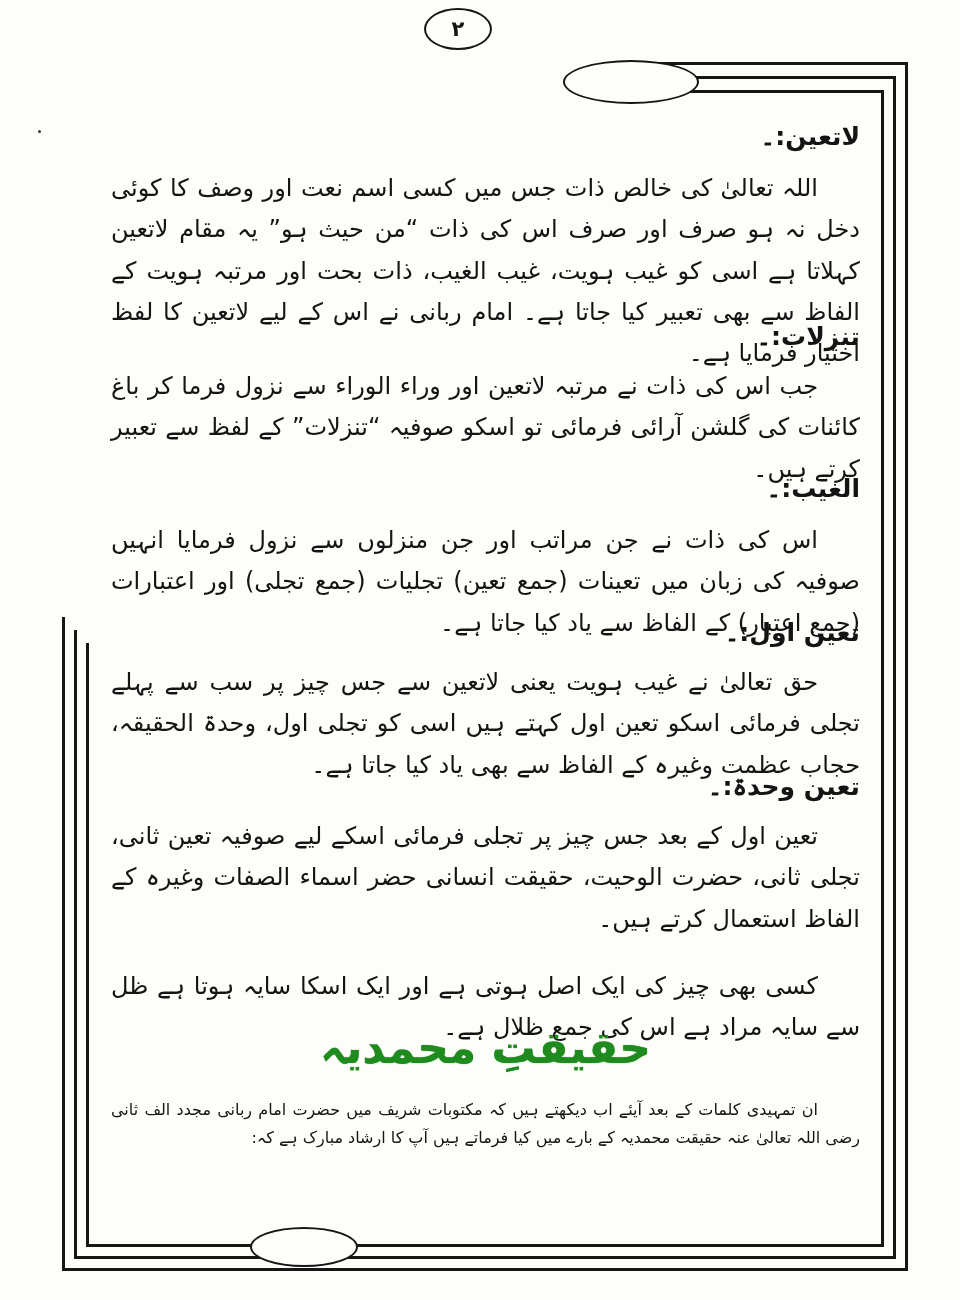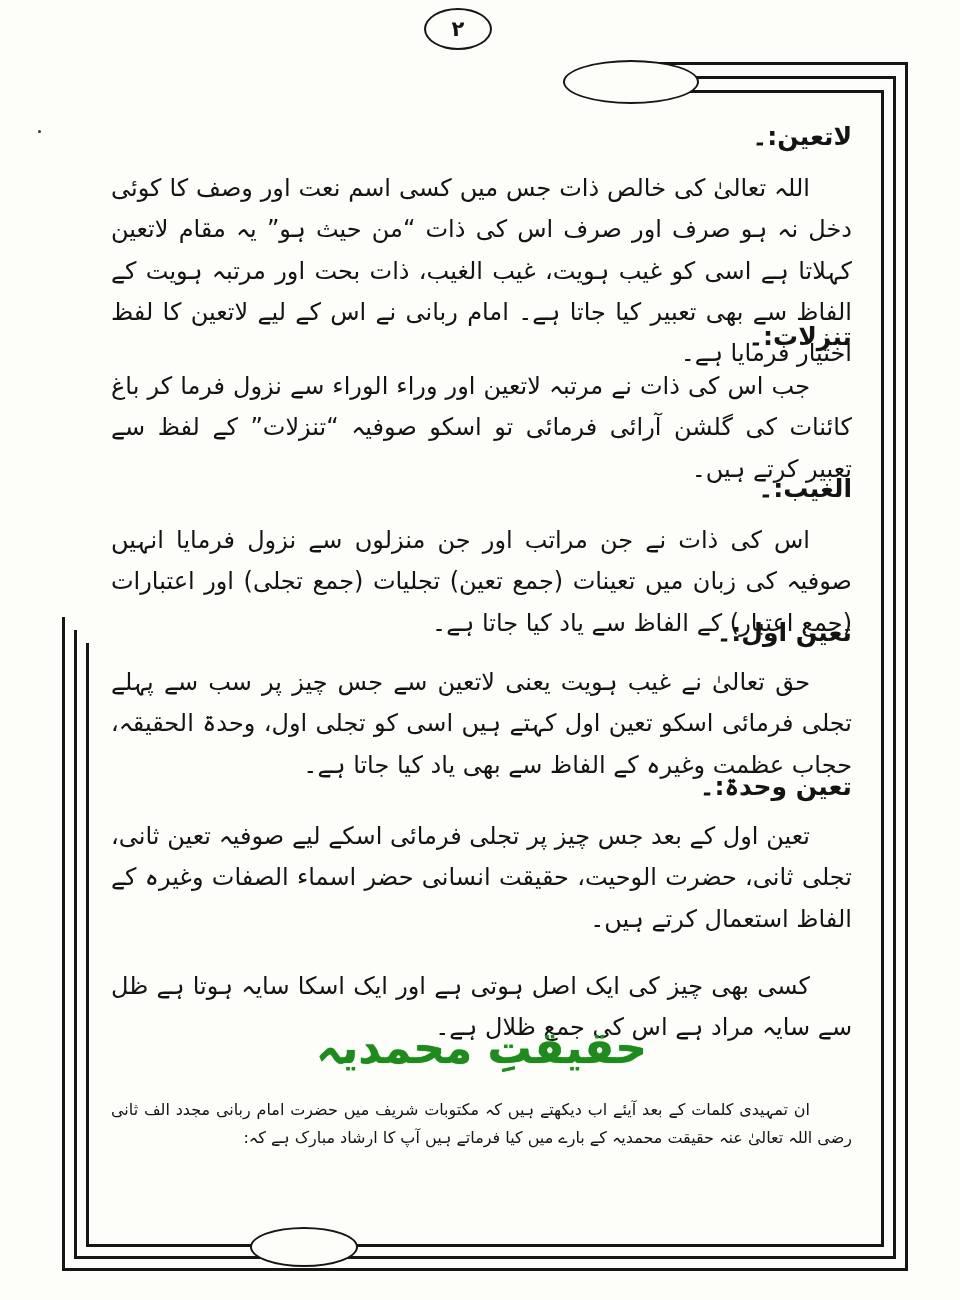--- a/index.html
+++ b/index.html
@@ -27,21 +27,21 @@
   }
   .page-number-oval {
     left:424px; top:8px; width:64px; height:38px;
     display:flex; align-items:center; justify-content:center;
     font-size:21px; font-weight:bold;
   }
   .frame-top-oval { left:563px; top:60px; width:132px; height:40px; }
   .frame-bottom-oval { left:250px; top:1227px; width:104px; height:36px; }
 
   
-  .tblock { position:absolute; left:95px; right:108px; direction:rtl;margin-left:16px; }
+  .tblock { position:absolute; left:95px; right:100px; direction:rtl;margin-left:16px; }
   .section-heading {
     font-size:25px; font-weight:bold;
     text-align:right;
     letter-spacing:0.5px;
   }
   .section-body {
     font-size:24px; line-height:1.72;
     text-align:justify;
     text-indent:42px;
   }

